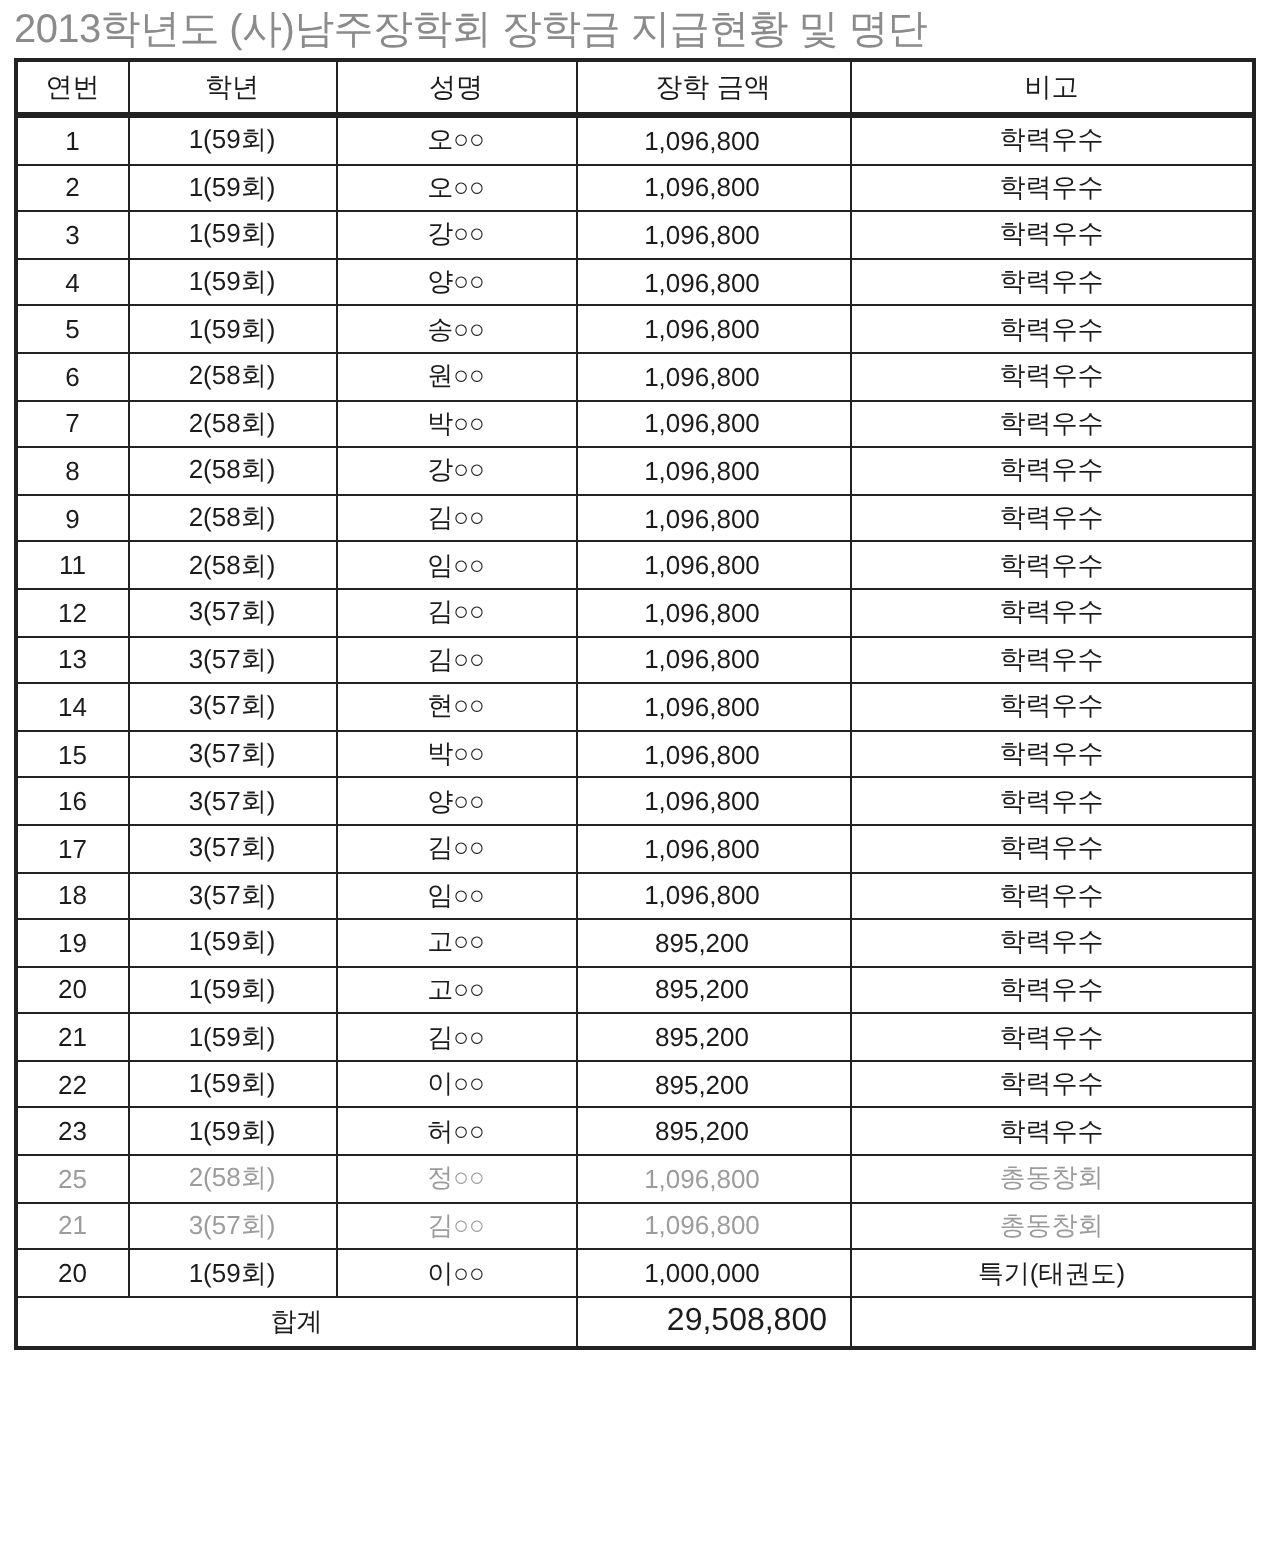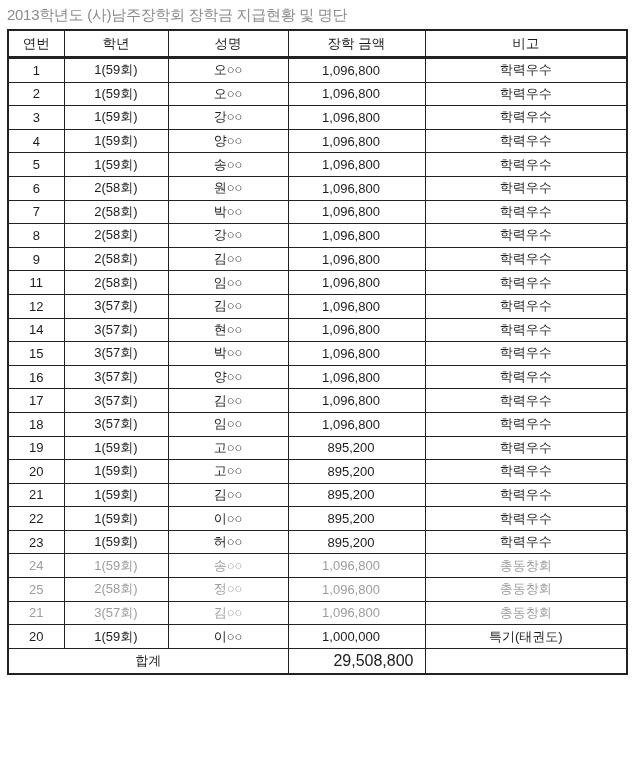--- a/index.html
+++ b/index.html
@@ -13,21 +13,21 @@
   .page {
     position: relative;
     width: 634px;
     height: 784px;
     box-sizing: border-box;
     padding: 4px 7px 0 7px;
     overflow: hidden;
   }
   .doc-title {
     color: #8b8b8b;
-    font-size: 15px;
+    font-size: 20px;
     line-height: 22px;
     letter-spacing: -0.3px;
     margin-bottom: 3px;
     white-space: nowrap;
   }
   table.scholarship-table {
     border-collapse: collapse;
     table-layout: fixed;
     width: 619px;
     border: 2px solid #222222;
@@ -170,20 +170,27 @@
           <td class="note">학력우수</td>
         </tr>
         <tr>
           <td class="no">12</td>
           <td class="grade">3(57회)</td>
           <td class="name">김○○</td>
           <td class="amount">1,096,800</td>
           <td class="note">학력우수</td>
         </tr>
         <tr>
+          <td class="no">13</td>
+          <td class="grade">3(57회)</td>
+          <td class="name">김○○</td>
+          <td class="amount">1,096,800</td>
+          <td class="note">학력우수</td>
+        </tr>
+        <tr>
           <td class="no">14</td>
           <td class="grade">3(57회)</td>
           <td class="name">현○○</td>
           <td class="amount">1,096,800</td>
           <td class="note">학력우수</td>
         </tr>
         <tr>
           <td class="no">15</td>
           <td class="grade">3(57회)</td>
           <td class="name">박○○</td>
@@ -238,27 +245,20 @@
           <td class="name">이○○</td>
           <td class="amount">895,200</td>
           <td class="note">학력우수</td>
         </tr>
         <tr>
           <td class="no">23</td>
           <td class="grade">1(59회)</td>
           <td class="name">허○○</td>
           <td class="amount">895,200</td>
           <td class="note">학력우수</td>
-        </tr>
-        <tr class="muted">
-          <td class="no">24</td>
-          <td class="grade">1(59회)</td>
-          <td class="name">송○○</td>
-          <td class="amount">1,096,800</td>
-          <td class="note">총동창회</td>
         </tr>
         <tr class="muted">
           <td class="no">25</td>
           <td class="grade">2(58회)</td>
           <td class="name">정○○</td>
           <td class="amount">1,096,800</td>
           <td class="note">총동창회</td>
         </tr>
         <tr class="muted">
           <td class="no">21</td>

